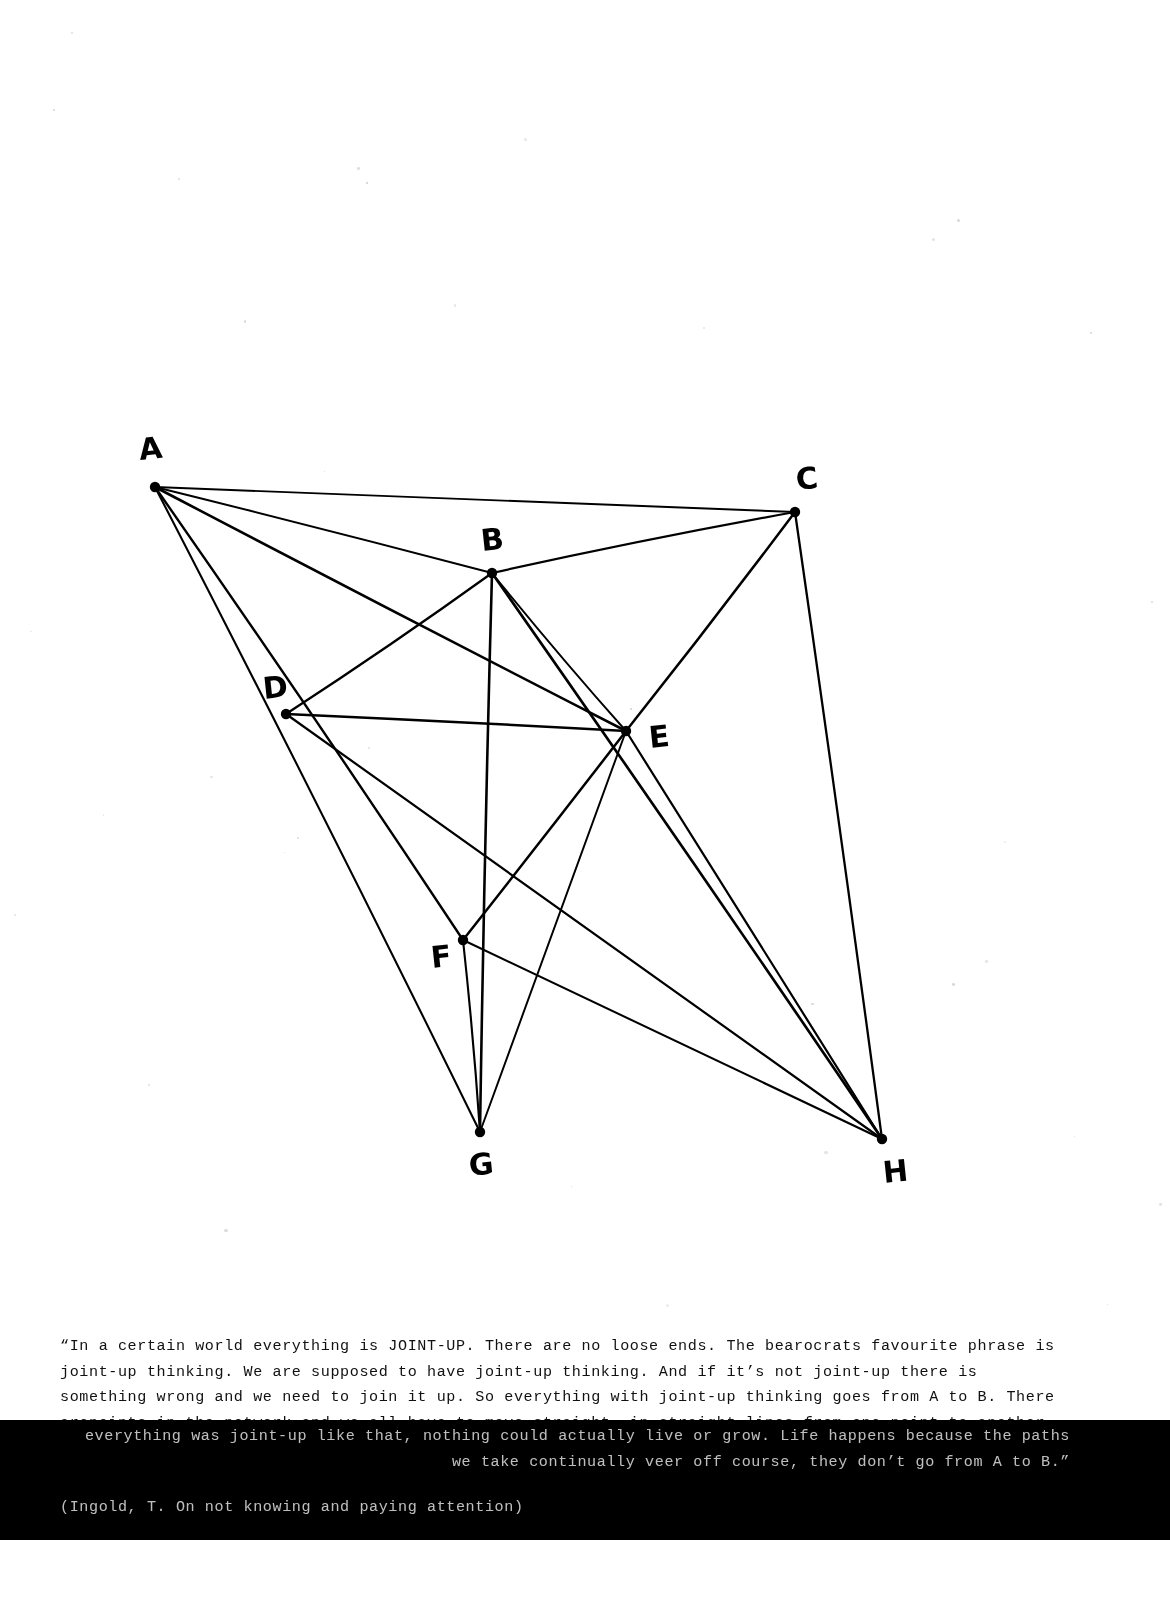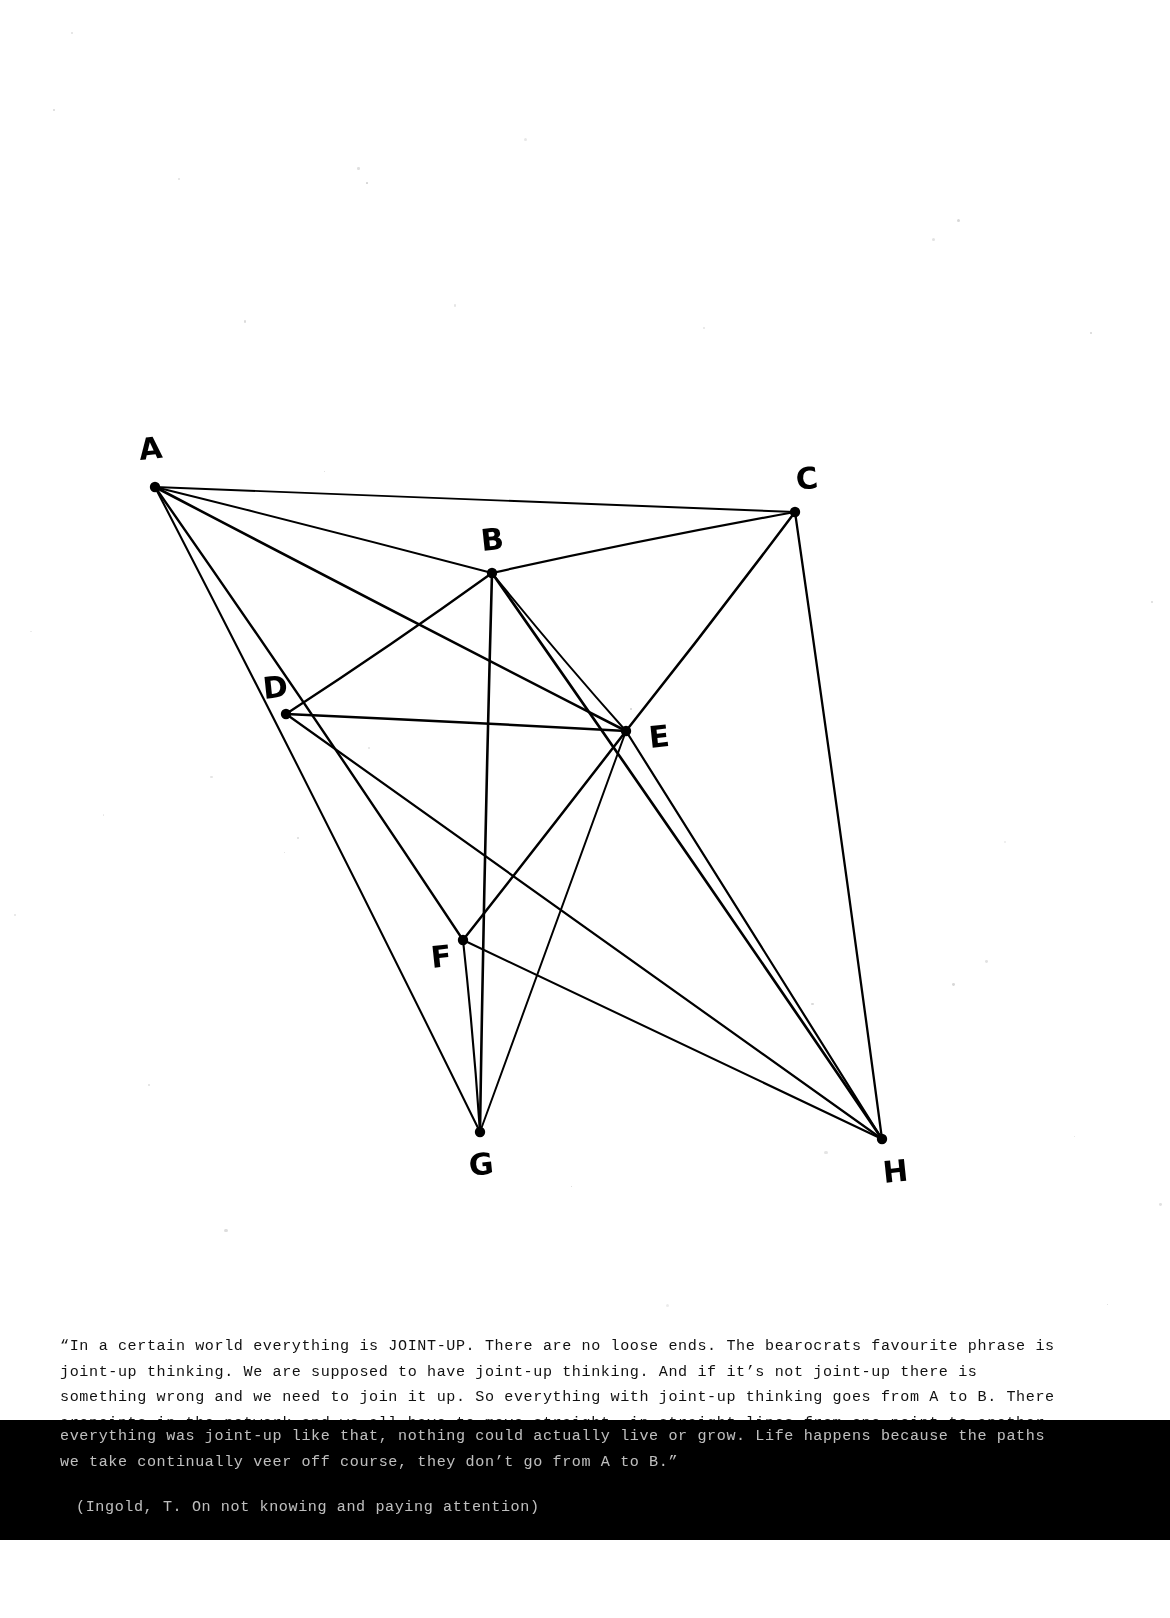--- a/index.html
+++ b/index.html
@@ -60,20 +60,21 @@
 
   
   #inverted-strip {
     position: absolute;
     left: 0;
     top: 1420px;
     width: 1170px;
     height: 120px;
     background: #000000;
     overflow: hidden;
+    text-align: right;
   }
   #inverted-strip .inv-text {
     position: absolute;
     left: 60px;
     top: 4px;
     width: 1010px;
     color: #e8e8e8;
     font-size: 15.1px;
     line-height: 25.6px;
     letter-spacing: 0.6px;
@@ -85,21 +86,20 @@
   #inverted-strip .inv-source {
     position: absolute;
     left: 60px;
     top: 78px;
     color: #e8e8e8;
     font-size: 15.1px;
     letter-spacing: 0.6px;
     font-family: "Liberation Mono", "DejaVu Sans Mono", monospace;
     filter: blur(0.6px);
     opacity: 0.82;
-    margin-left: 16px;
   }
 </style>
 </head>
 <body>
 
 <div id="diagram">
   <svg id="diagram-svg" width="1170" height="1280" viewBox="0 0 1170 1280" xmlns="http://www.w3.org/2000/svg">
     <g id="edges-group">
         <path d="M 155 487 Q 324.082336332649 528.7955887317657 492 573" stroke="#000000" stroke-width="1.97" fill="none" stroke-linecap="round"></path>
         <path d="M 155 487 Q 477.9225513935089 500.53311252593994 795 512" stroke="#000000" stroke-width="1.95" fill="none" stroke-linecap="round"></path>

